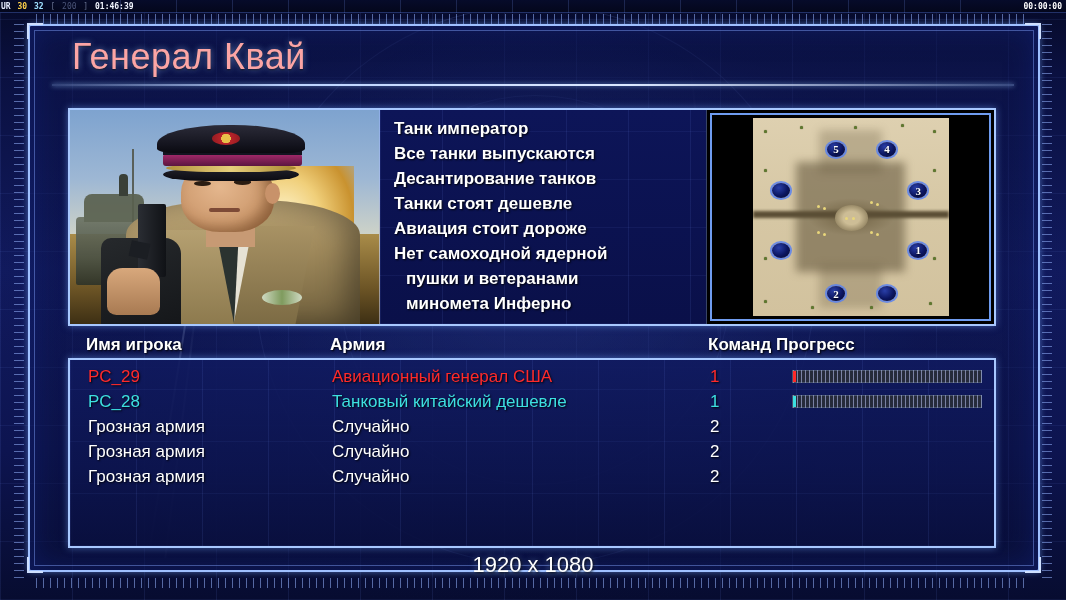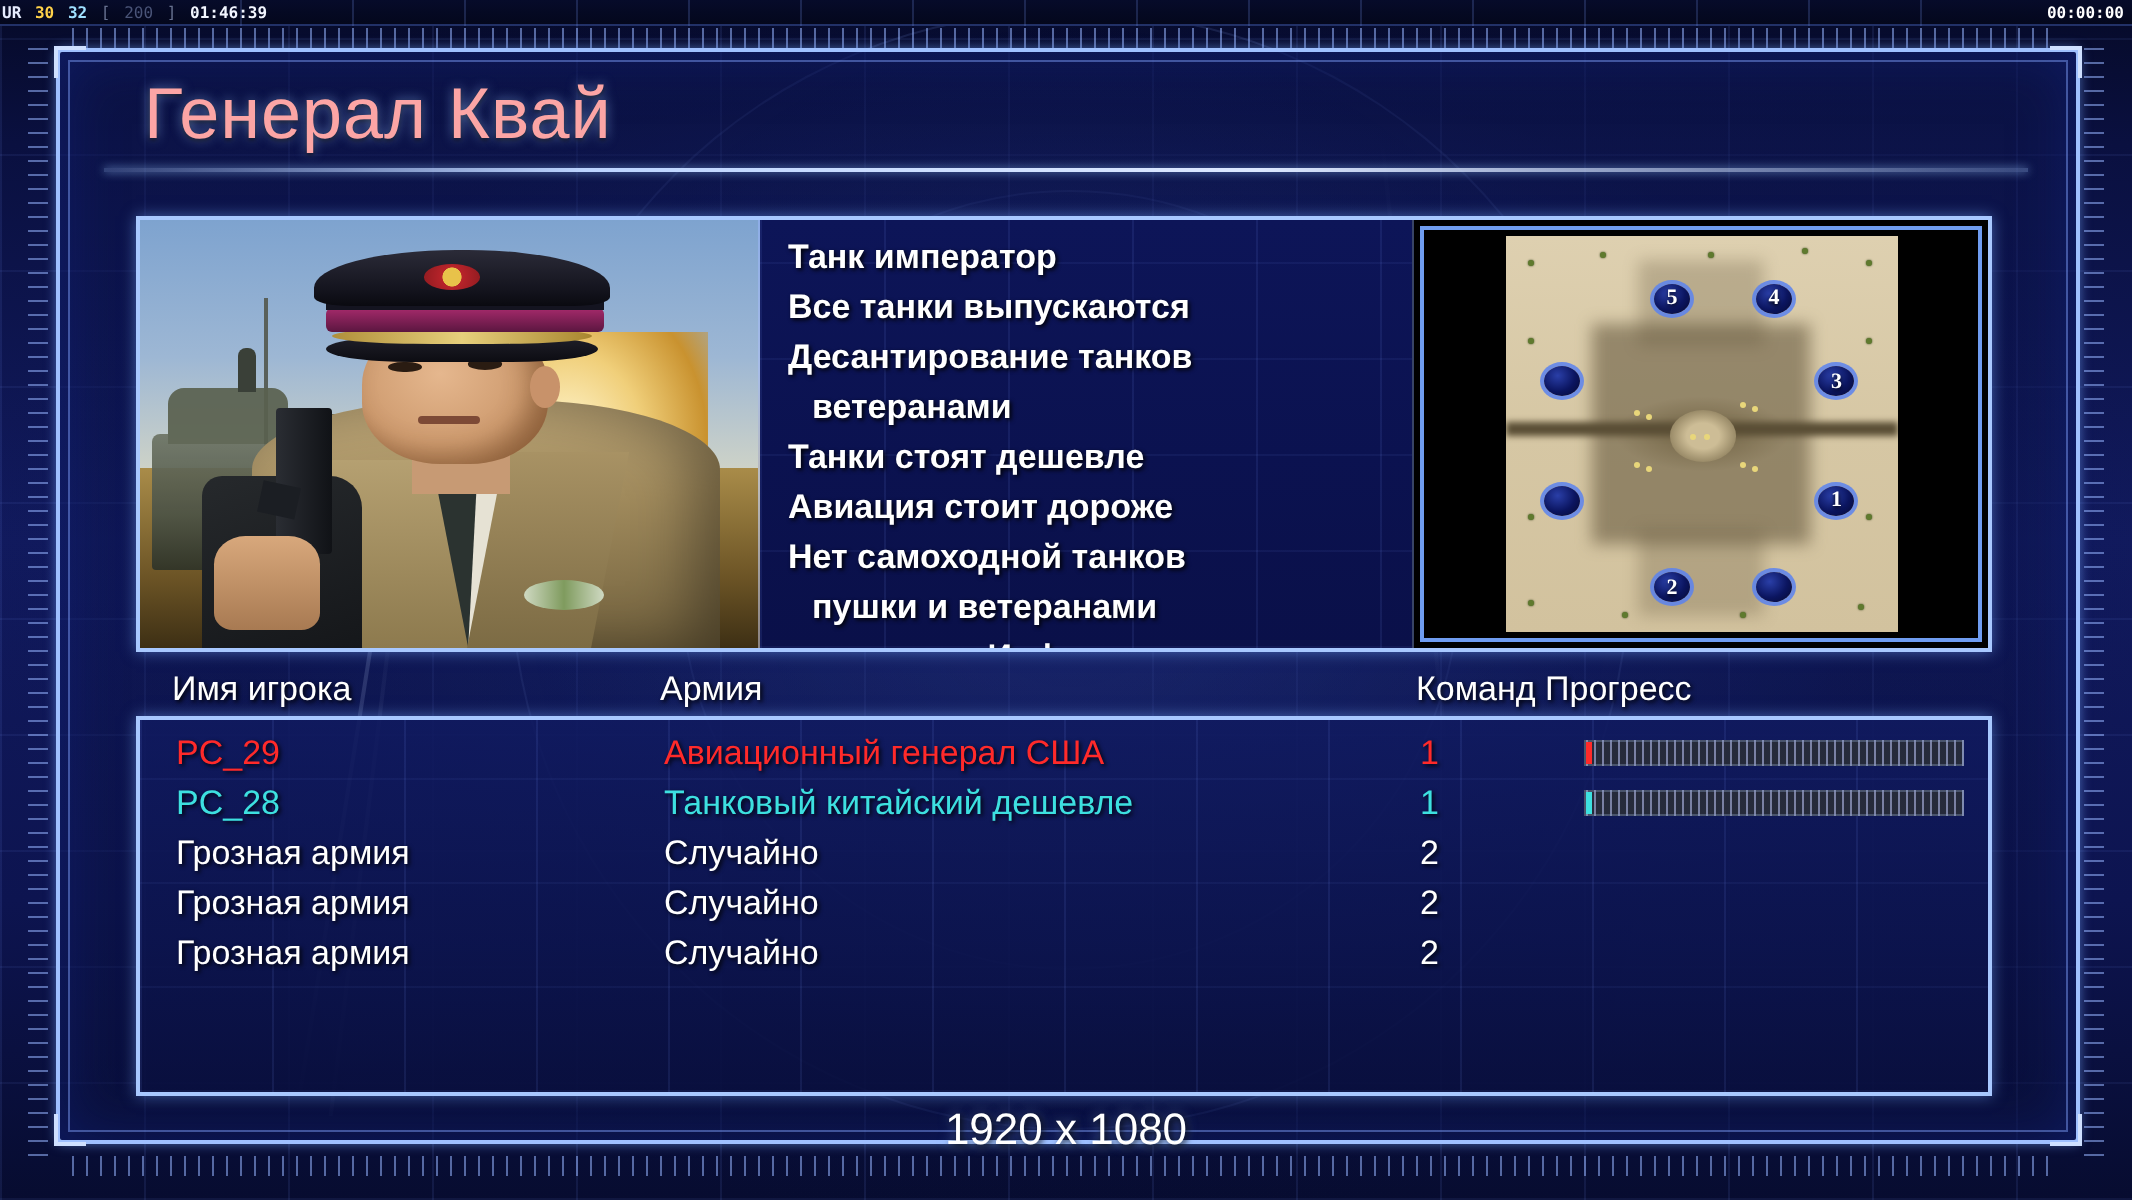--- a/index.html
+++ b/index.html
@@ -275,21 +275,21 @@
     background:#e8d67a;
   }
 
   
   #table-head {
     position:absolute; left:68px; top:335px; width:928px; height:24px;
     z-index:22;
   }
   #table-head .th {
     position:absolute; top:0;
-    font-size:17px; font-weight:normal; color:#ffffff;
+    font-size:17px; font-weight:bold; color:#ffffff;
     text-shadow:1px 1px 2px rgba(0,0,0,.95);
     white-space:nowrap;
   }
   .th-name { left:18px; }
   .th-army { left:262px; }
   .th-team { left:640px; }
 
   #table-panel {
     position:absolute; left:68px; top:358px; width:928px; height:190px;
     border:2px solid #a8c8ff;
@@ -413,24 +413,23 @@
     <div class="pt-gun"></div>
     <div class="pt-hand"></div>
   </div>
 
   <div id="desc">
     <div class="desc-grid"></div>
     <div id="desc-list">
         <div class="desc-line">Танк император</div>
         <div class="desc-line">Все танки выпускаются</div>
         <div class="desc-line">Десантирование танков</div>
-        <div class="desc-line indent">ветеранами</div>
         <div class="desc-line">Танки стоят дешевле</div>
         <div class="desc-line">Авиация стоит дороже</div>
-        <div class="desc-line">Нет самоходной танков</div>
+        <div class="desc-line">Нет самоходной ядерной</div>
         <div class="desc-line indent">пушки и ветеранами</div>
         <div class="desc-line indent">миномета Инферно</div>
       </div>
   </div>
 
   <div id="map-wrap">
     <div id="map-border"></div>
     <div id="map">
       <div class="map-dark" style="left:22%;top:22%;width:56%;height:56%;"></div>
       <div class="map-dark" style="left:34%;top:6%;width:32%;height:22%;opacity:.5;"></div>

